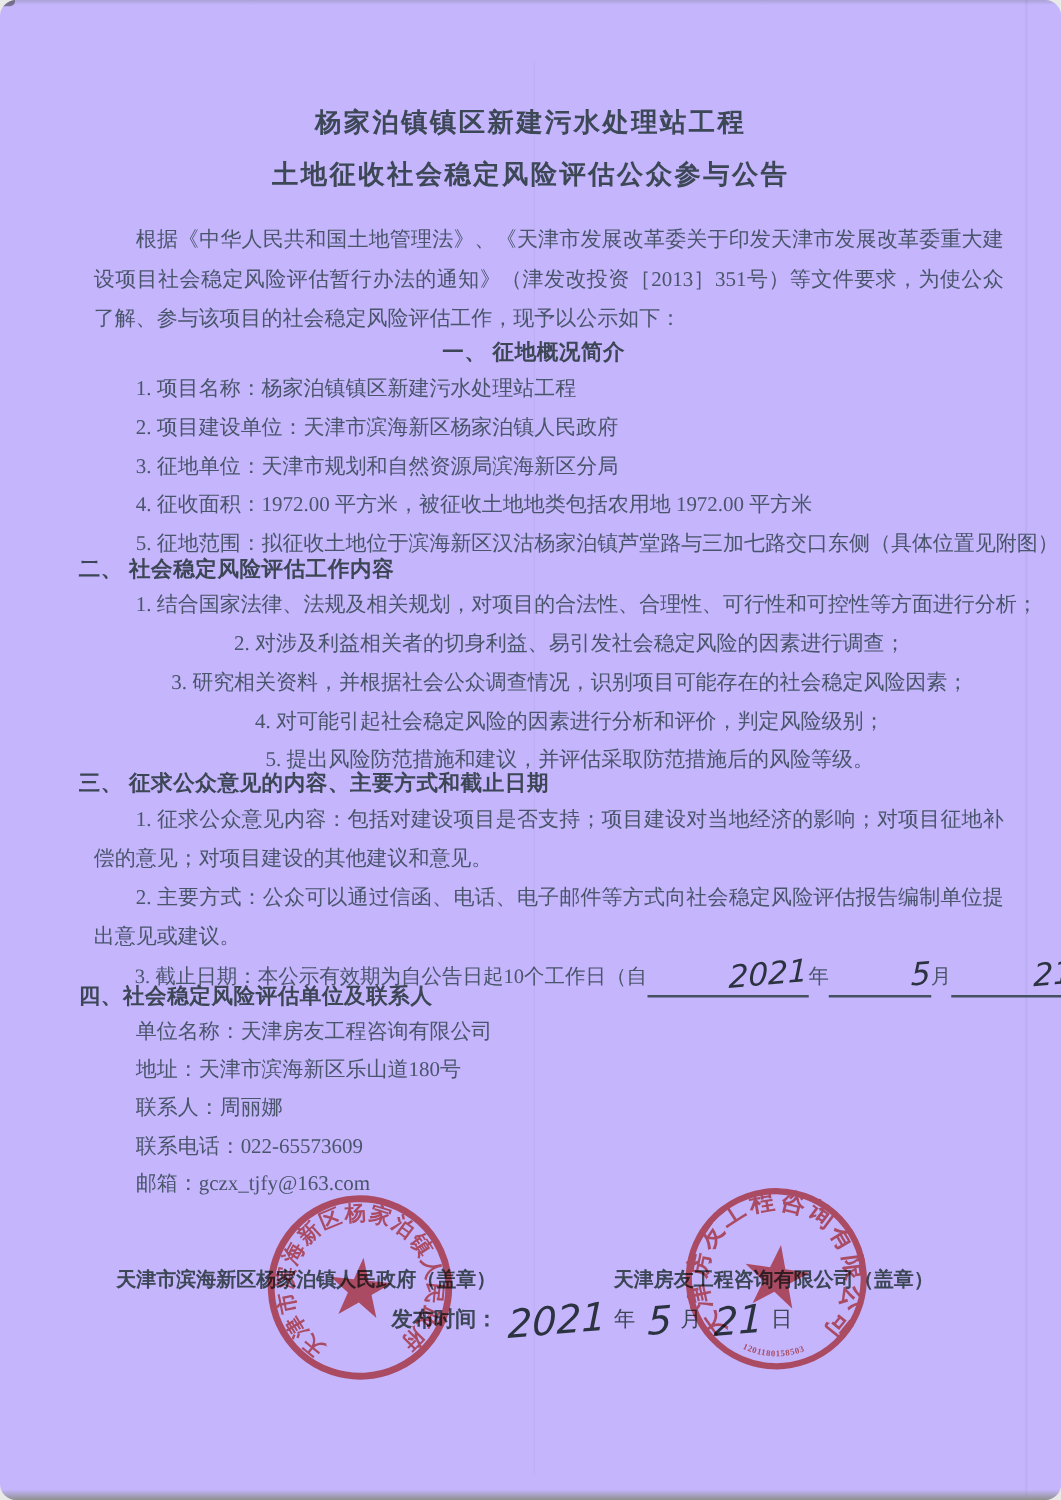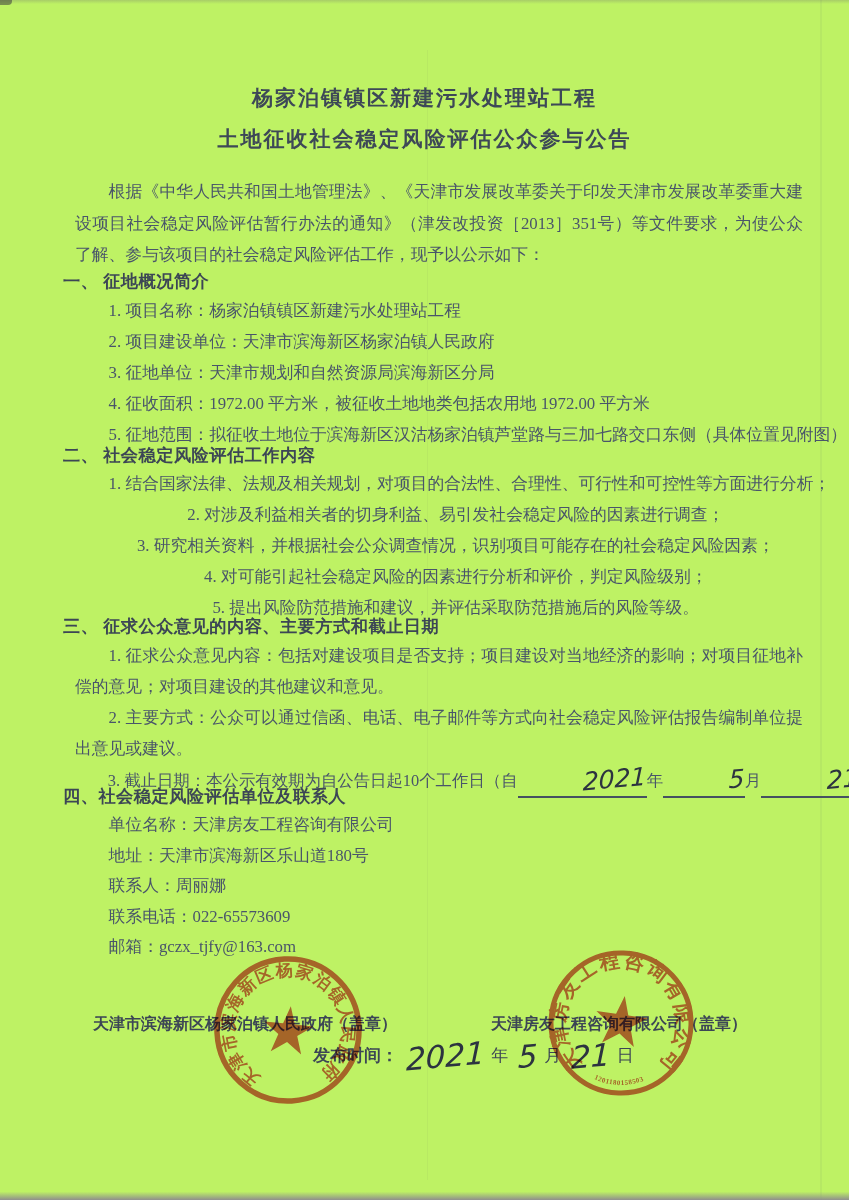--- a/index.html
+++ b/index.html
@@ -1,42 +1,43 @@
 <!DOCTYPE html>
 <html><head>
 <meta charset="utf-8">
 <style>
   html,body { margin:0; padding:0; background:#e9e9e7; }
   .page {
     position:relative; width:849px; height:1200px; margin:0 auto;
-    background:#bef264;
+    background:#c4b5fd;
     font-family:"Liberation Serif", serif;
     color:#49556a;
     overflow:hidden;
+    border-radius:13px;
   }
   
   .edge-top { position:absolute; left:0; top:0; width:100%; height:4px;
     background:linear-gradient(rgba(110,110,112,0.28), rgba(110,110,112,0)); }
   .edge-bottom { position:absolute; left:0; bottom:0; width:100%; height:8px;
     background:linear-gradient(rgba(150,150,148,0.05), #8f8f8d); }
   .speck { position:absolute; left:0; top:0; width:12px; height:5px; background:rgba(60,60,62,0.55); border-radius:0 0 4px 0; }
   .fold { position:absolute; width:1px; background:rgba(70,80,100,0.05); top:50px; bottom:20px; }
   .fold.f1 { left:427px; }
   .fold.f2 { left:820px; width:2px; top:0; bottom:0; background:rgba(70,80,100,0.06); }
 
   .title { position:absolute; left:0; width:100%; text-align:center;
     font-size:21px; font-weight:bold; letter-spacing:2px; color:#3d4857; }
   .t1 { top:84px; } .t2 { top:125px; }
 
   .block { position:absolute; left:75px; width:728px; font-size:16.8px; }
   .intro { top:176px; line-height:31.5px; text-indent:2em; text-align:justify; }
 
   .sec-heading { position:absolute; left:63px; width:728px;
     font-weight:bold; font-size:17.2px; letter-spacing:0.5px; color:#3c4655; }
-  .h1 { top:269px; } .h2 { top:443px; } .h3 { top:614px; } .h4 { top:784px; }
+  .h1 { top:269px;text-align:center; } .h2 { top:443px; } .h3 { top:614px; } .h4 { top:784px; }
 
   .items p { margin:0; text-indent:2em; }
   .sec1 { top:295px; } .sec1 p { line-height:31px; white-space:nowrap; }
   .sec2 { top:468px;text-align:center; } .sec2 p { line-height:31px; white-space:nowrap; }
   .sec3 { top:640px; } .sec3 p { line-height:31px; text-align:justify; }
   .deadline { white-space:nowrap; font-size:16.4px; margin-top:1px !important; }
 
   .contact { top:810px; } .contact p { margin:0; text-indent:2em; line-height:30.6px; }
 
   .hw-slot { display:inline-block; border-bottom:2px solid #455061;

